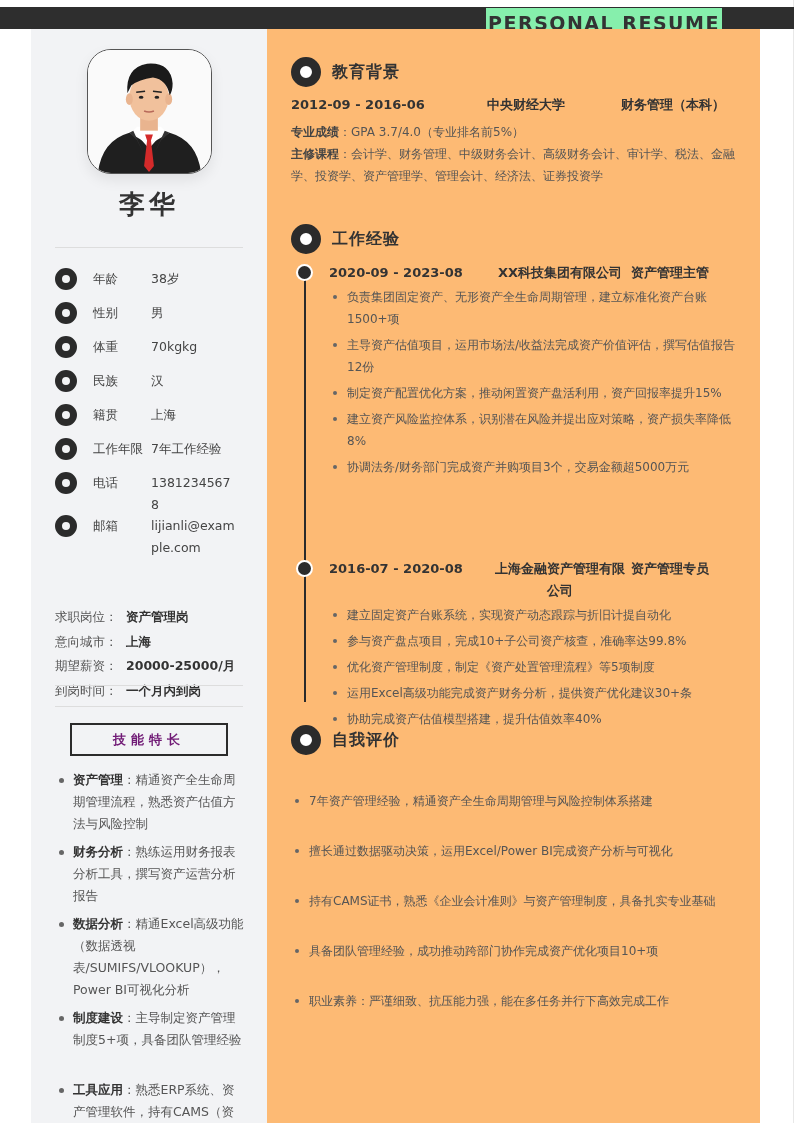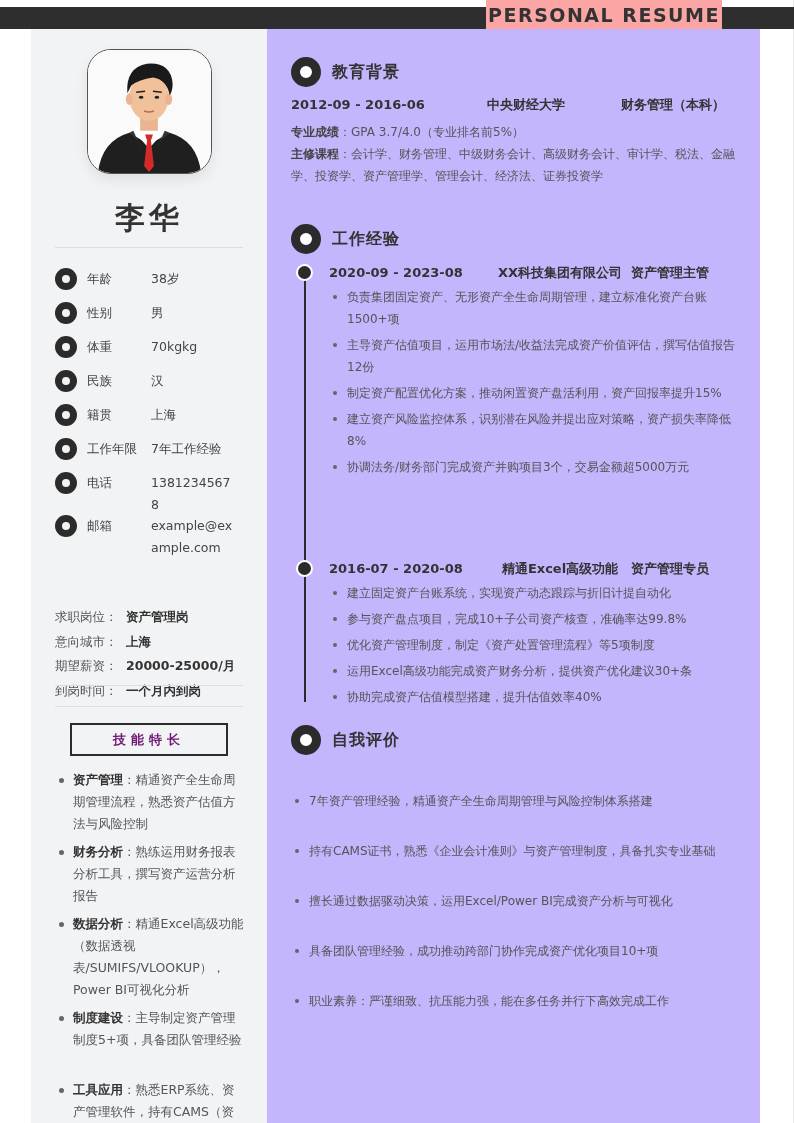--- a/index.html
+++ b/index.html
@@ -3,50 +3,50 @@
 <meta charset="utf-8">
 <style>
   * { box-sizing: border-box; margin: 0; padding: 0; }
   html, body { width: 794px; height: 1123px; overflow: hidden; background: #ffffff; }
   body { font-family: "DejaVu Sans", "Liberation Sans", sans-serif; color: #333; position: relative; }
 
   .page { position: absolute; left: 0; top: 0; width: 794px; height: 1123px; background: #fff; border-right: 1px solid #e8e8e8; }
 
   
   .topbar { position: absolute; left: 0; top: 7px; width: 794px; height: 22px; background: #2e2e2e; }
-  .topbar-title-wrap { position: absolute; left: 486px; top: 0; width: 236px; height: 30px; background: #fca5a5; display: flex; align-items: center; justify-content: center; }
+  .topbar-title-wrap { position: absolute; left: 486px; top: 8px; width: 236px; height: 30px; background: #86efac; display: flex; align-items: center; justify-content: center; }
   .topbar-title { font-family: "DejaVu Sans", sans-serif; font-weight: bold; font-size: 19px; letter-spacing: 1.5px; color: #333; }
 
   
   .sidebar { position: absolute; left: 31px; top: 29px; width: 236px; height: 1094px; background: #f2f3f5; }
   .avatar { position: absolute; left: 56px; top: 20px; width: 125px; height: 125px; border-radius: 24px; border: 1px solid #555; background: #fafafa; overflow: hidden; box-shadow: 0 6px 14px rgba(0,0,0,0.08); }
   .avatar svg { width: 100%; height: 100%; display: block; }
-  .name { position: absolute; left: 0; top: 169px; width: 236px; text-align: center; font-size: 30px; font-weight: bold; color: #333; letter-spacing: 4px; }
+  .name { position: absolute; left: 0; top: 158px; width: 236px; text-align: center; font-size: 26px; font-weight: bold; color: #333; letter-spacing: 4px; }
   .divider { position: absolute; left: 24px; width: 188px; height: 1px; background: #ddd; }
 
   .info-list { position: absolute; left: 24px; top: 240px; width: 200px; }
   .info-row { display: flex; align-items: flex-start; min-height: 34px; }
   .info-icon { width: 22px; height: 22px; border-radius: 50%; border: 7px solid #2b2b2b; background: #f2f3f5; flex: none; margin-top: -1px; }
-  .info-label { width: 74px; padding-left: 10px; font-size: 12.5px; color: #444; line-height: 20px; }
+  .info-label { width: 74px; padding-left: 16px; font-size: 12.5px; color: #444; line-height: 20px; }
   .info-value { width: 84px; font-size: 12.5px; color: #444; line-height: 22px; word-break: break-all; margin-top: -1px; }
 
   .intent { position: absolute; left: 24px; top: 576px; width: 200px; }
   .intent-row { display: flex; font-size: 12.5px; line-height: 24.5px; }
   .intent-label { width: 71px; color: #555; }
   .intent-value { font-weight: bold; color: #333; }
 
   .skills-box { position: absolute; left: 39px; top: 694px; width: 158px; height: 33px; border: 2px solid #2b2b2b; display: flex; align-items: center; justify-content: center; font-size: 13px; font-weight: bold; letter-spacing: 5px; color: #701a75; }
 
   .skills { position: absolute; left: 24px; top: 740px; width: 190px; }
   .skill { position: relative; padding-left: 18px; font-size: 12.5px; line-height: 22px; color: #555; margin-bottom: 6px; }
   .skill::before { content: ""; position: absolute; left: 4px; top: 9px; width: 5px; height: 5px; border-radius: 50%; background: #666; }
   .skill b { color: #333; }
 
   
-  .main { position: absolute; left: 267px; top: 29px; width: 493px; height: 1094px; background: #c4b5fd; }
+  .main { position: absolute; left: 267px; top: 29px; width: 493px; height: 1094px; background: #fdba74; }
   .sec-head { position: absolute; left: 24px; display: flex; align-items: center; }
   .sec-icon { width: 30px; height: 30px; border-radius: 50%; border: 9px solid #2b2b2b; background: #fff; flex: none; }
   .sec-title { margin-left: 11px; font-size: 16px; font-weight: bold; color: #333; letter-spacing: 1px; }
 
   .edu { position: absolute; left: 24px; top: 66px; width: 450px; }
   .edu-head { display: flex; font-size: 13px; font-weight: bold; color: #333; line-height: 20px; }
   .edu-date { width: 196px; }
   .edu-school { width: 134px; }
   .edu-line { font-size: 12px; color: #555; line-height: 22px; }
   .edu-line b { color: #444; font-weight: bold; }
@@ -141,21 +141,21 @@
         <span class="info-value">7年工作经验</span>
       </div>
       <div class="info-row">
         <span class="info-icon"></span>
         <span class="info-label">电话</span>
         <span class="info-value">13812345678</span>
       </div>
       <div class="info-row">
         <span class="info-icon"></span>
         <span class="info-label">邮箱</span>
-        <span class="info-value">example@example.com</span>
+        <span class="info-value">lijianli@example.com</span>
       </div>
     </div>
 
     <div class="intent">
       <div class="intent-row">
         <span class="intent-label">求职岗位：</span>
         <span class="intent-value">资产管理岗</span>
       </div>
       <div class="intent-row">
         <span class="intent-label">意向城市：</span>
@@ -220,37 +220,37 @@
         <div class="bullet">制定资产配置优化方案，推动闲置资产盘活利用，资产回报率提升15%</div>
         <div class="bullet">建立资产风险监控体系，识别潜在风险并提出应对策略，资产损失率降低8%</div>
         <div class="bullet">协调法务/财务部门完成资产并购项目3个，交易金额超5000万元</div>
       </div>
     </div>
 
     <div class="job" style="top:493px;margin-top:36px;">
       <span class="job-dot"></span>
       <div class="job-head">
         <span class="job-date">2016-07 - 2020-08</span>
-        <span class="job-company">精通Excel高级功能</span>
+        <span class="job-company">上海金融资产管理有限公司</span>
         <span class="job-role">资产管理专员</span>
       </div>
       <div class="bullets">
         <div class="bullet">建立固定资产台账系统，实现资产动态跟踪与折旧计提自动化</div>
         <div class="bullet">参与资产盘点项目，完成10+子公司资产核查，准确率达99.8%</div>
         <div class="bullet">优化资产管理制度，制定《资产处置管理流程》等5项制度</div>
         <div class="bullet">运用Excel高级功能完成资产财务分析，提供资产优化建议30+条</div>
         <div class="bullet">协助完成资产估值模型搭建，提升估值效率40%</div>
       </div>
     </div>
 
     <div class="sec-head" style="top:696px;">
       <span class="sec-icon"></span>
       <span class="sec-title">自我评价</span>
     </div>
     <div class="eval">
       <div class="bullet">7年资产管理经验，精通资产全生命周期管理与风险控制体系搭建</div>
+      <div class="bullet">擅长通过数据驱动决策，运用Excel/Power BI完成资产分析与可视化</div>
       <div class="bullet">持有CAMS证书，熟悉《企业会计准则》与资产管理制度，具备扎实专业基础</div>
-      <div class="bullet">擅长通过数据驱动决策，运用Excel/Power BI完成资产分析与可视化</div>
       <div class="bullet">具备团队管理经验，成功推动跨部门协作完成资产优化项目10+项</div>
       <div class="bullet">职业素养：严谨细致、抗压能力强，能在多任务并行下高效完成工作</div>
     </div>
   </div>
 </div>
 
 </body></html>

